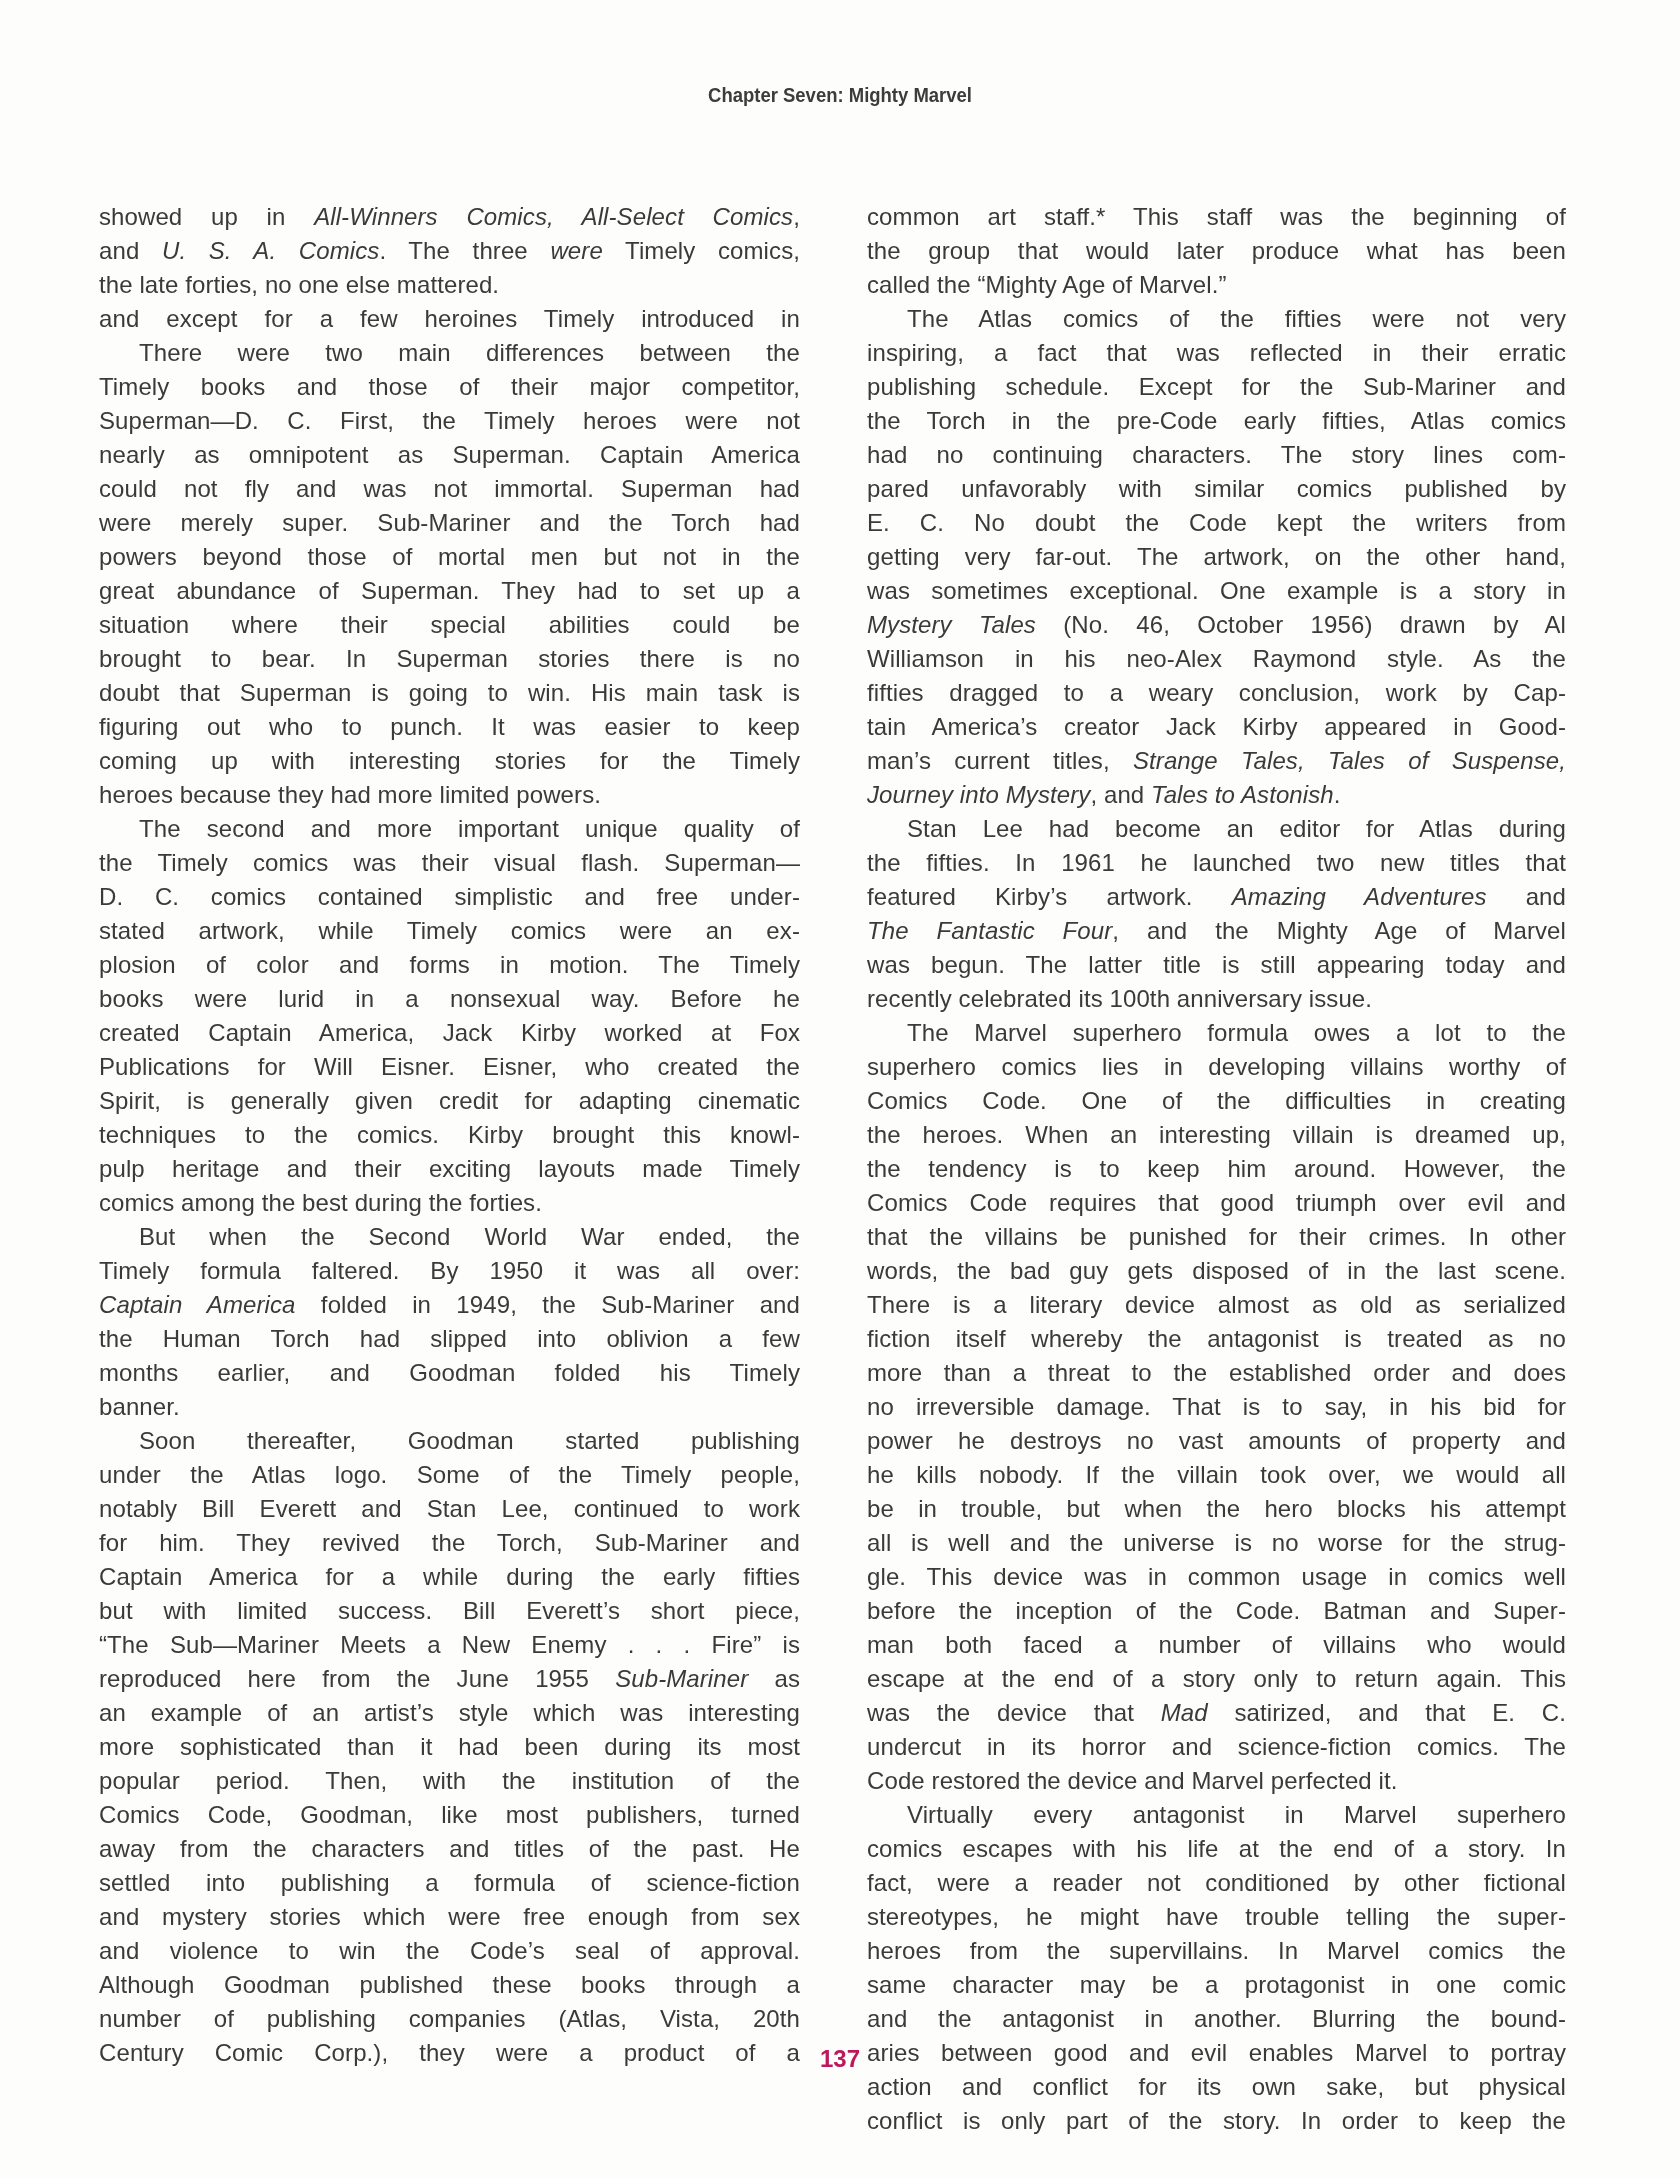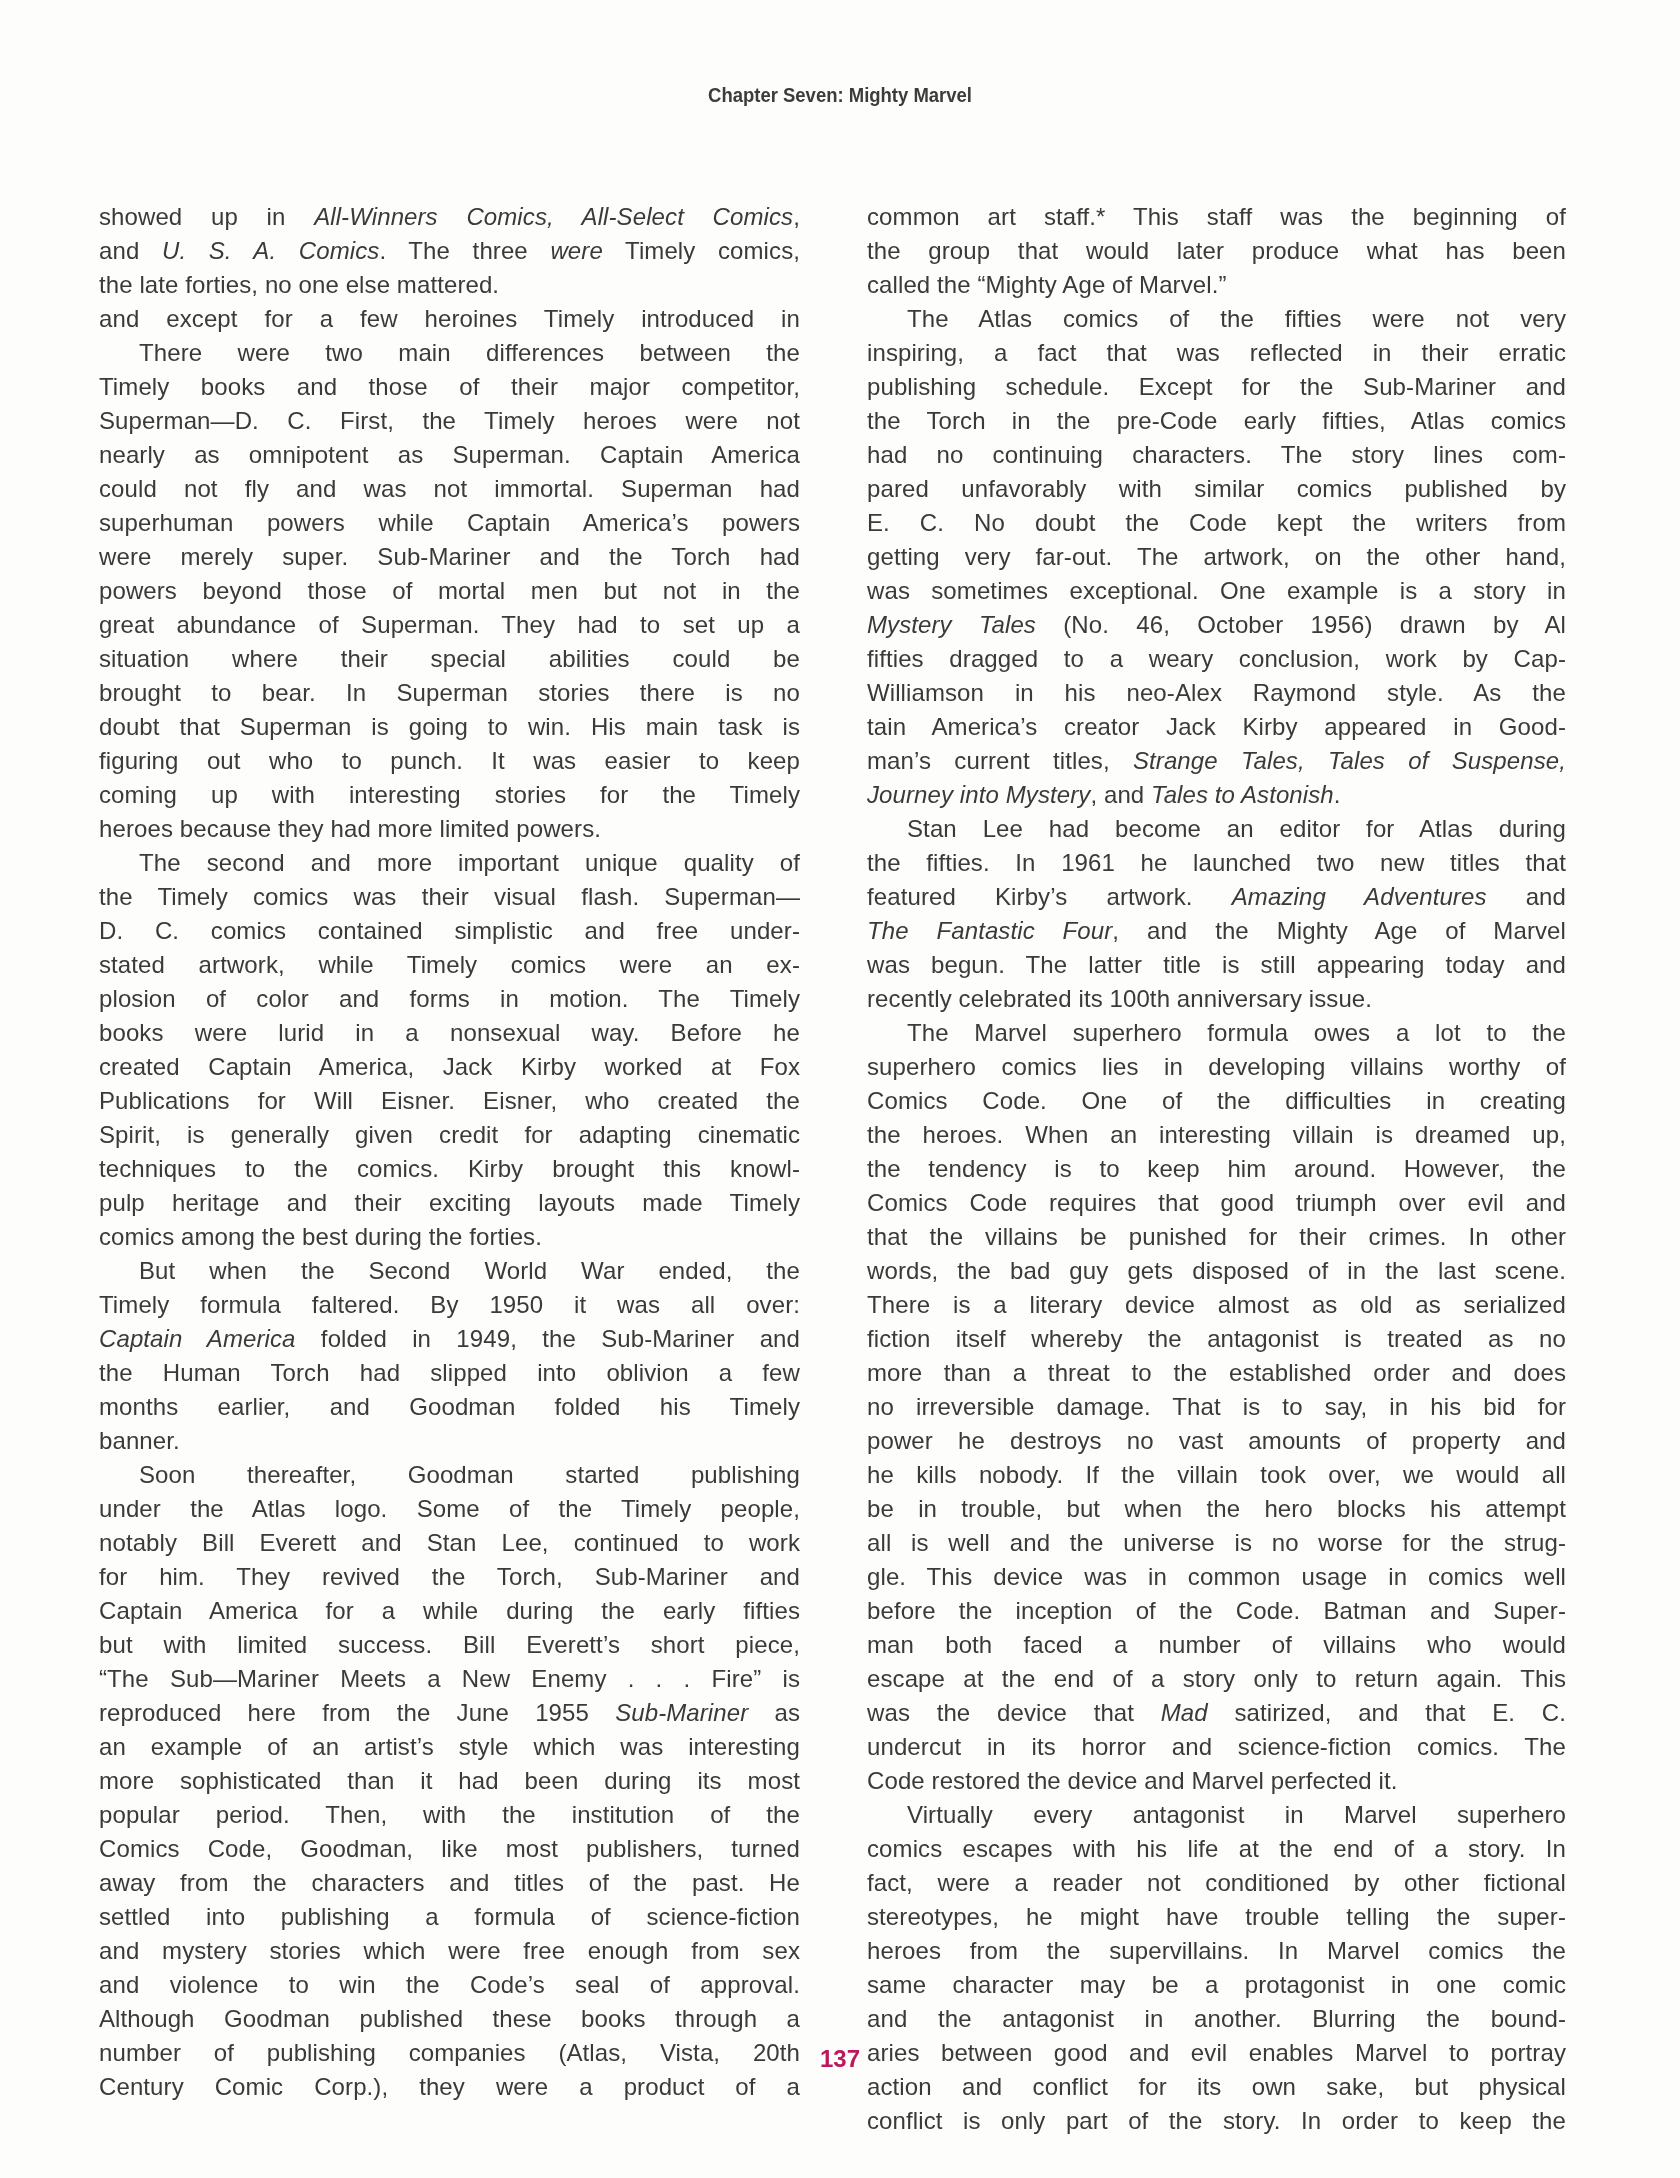--- a/index.html
+++ b/index.html
@@ -76,21 +76,20 @@
 <div class="column col-left">
     <div class="line"><span class="inner">showed up in <em>All-Winners Comics, All-Select Comics</em>,</span></div>
     <div class="line"><span class="inner">and <em>U. S. A. Comics</em>. The three <em>were</em> Timely comics,</span></div>
     <div class="line last"><span class="inner">the late forties, no one else mattered.</span></div>
     <div class="line"><span class="inner">and except for a few heroines Timely introduced in</span></div>
     <div class="line indent"><span class="inner">There were two main differences between the</span></div>
     <div class="line"><span class="inner">Timely books and those of their major competitor,</span></div>
     <div class="line"><span class="inner">Superman—D. C. First, the Timely heroes were not</span></div>
     <div class="line"><span class="inner">nearly as omnipotent as Superman. Captain America</span></div>
     <div class="line"><span class="inner">could not fly and was not immortal. Superman had</span></div>
-    <div class="line"><span class="inner">superhuman powers while Captain America’s powers</span></div>
     <div class="line"><span class="inner">were merely super. Sub-Mariner and the Torch had</span></div>
     <div class="line"><span class="inner">powers beyond those of mortal men but not in the</span></div>
     <div class="line"><span class="inner">great abundance of Superman. They had to set up a</span></div>
     <div class="line"><span class="inner">situation where their special abilities could be</span></div>
     <div class="line"><span class="inner">brought to bear. In Superman stories there is no</span></div>
     <div class="line"><span class="inner">doubt that Superman is going to win. His main task is</span></div>
     <div class="line"><span class="inner">figuring out who to punch. It was easier to keep</span></div>
     <div class="line"><span class="inner">coming up with interesting stories for the Timely</span></div>
     <div class="line last"><span class="inner">heroes because they had more limited powers.</span></div>
     <div class="line indent"><span class="inner">The second and more important unique quality of</span></div>
@@ -139,22 +138,22 @@
     <div class="line indent"><span class="inner">The Atlas comics of the fifties were not very</span></div>
     <div class="line"><span class="inner">inspiring, a fact that was reflected in their erratic</span></div>
     <div class="line"><span class="inner">publishing schedule. Except for the Sub-Mariner and</span></div>
     <div class="line"><span class="inner">the Torch in the pre-Code early fifties, Atlas comics</span></div>
     <div class="line"><span class="inner">had no continuing characters. The story lines com-</span></div>
     <div class="line"><span class="inner">pared unfavorably with similar comics published by</span></div>
     <div class="line"><span class="inner">E. C. No doubt the Code kept the writers from</span></div>
     <div class="line"><span class="inner">getting very far-out. The artwork, on the other hand,</span></div>
     <div class="line"><span class="inner">was sometimes exceptional. One example is a story in</span></div>
     <div class="line"><span class="inner"><em>Mystery Tales</em> (No. 46, October 1956) drawn by Al</span></div>
+    <div class="line"><span class="inner">Williamson in his neo-Alex Raymond style. As the</span></div>
     <div class="line"><span class="inner">fifties dragged to a weary conclusion, work by Cap-</span></div>
-    <div class="line"><span class="inner">Williamson in his neo-Alex Raymond style. As the</span></div>
     <div class="line"><span class="inner">tain America’s creator Jack Kirby appeared in Good-</span></div>
     <div class="line"><span class="inner">man’s current titles, <em>Strange Tales, Tales of Suspense,</em></span></div>
     <div class="line last"><span class="inner"><em>Journey into Mystery</em>, and <em>Tales to Astonish</em>.</span></div>
     <div class="line indent"><span class="inner">Stan Lee had become an editor for Atlas during</span></div>
     <div class="line"><span class="inner">the fifties. In 1961 he launched two new titles that</span></div>
     <div class="line"><span class="inner">featured Kirby’s artwork. <em>Amazing Adventures</em> and</span></div>
     <div class="line"><span class="inner"><em>The Fantastic Four</em>, and the Mighty Age of Marvel</span></div>
     <div class="line"><span class="inner">was begun. The latter title is still appearing today and</span></div>
     <div class="line last"><span class="inner">recently celebrated its 100th anniversary issue.</span></div>
     <div class="line indent"><span class="inner">The Marvel superhero formula owes a lot to the</span></div>

